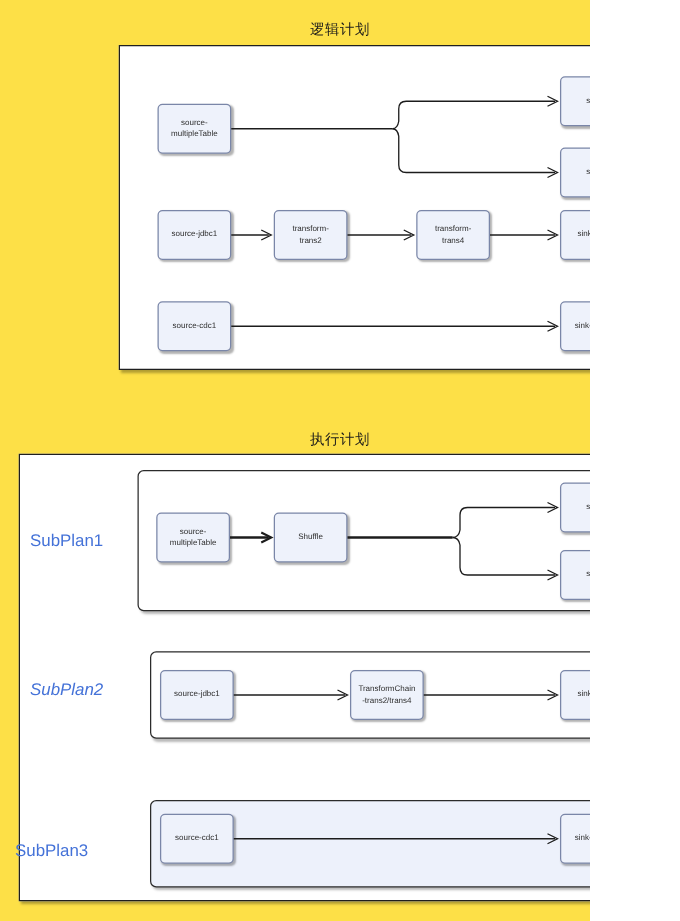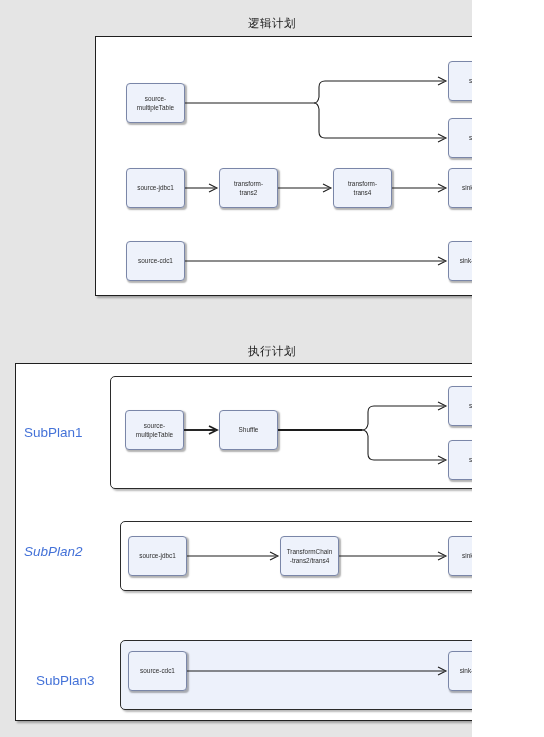--- a/index.html
+++ b/index.html
@@ -4,21 +4,21 @@
 <style>
   html, body {
     margin: 0; padding: 0;
     background: #ffffff;
     font-family: "Liberation Sans", "DejaVu Sans", sans-serif;
   }
   #root {
     position: relative;
     width: 472px;
     height: 737px;
-    background: #e5e5e5;
+    background: #fde047;
     overflow: hidden;
   }
   .section-title {
     position: absolute;
     text-align: center;
     font-size: 11.5px;
     color: #1a1a1a;
     letter-spacing: .5px;
     white-space: nowrap;
   }
@@ -186,21 +186,21 @@
       <span>-trans2/trans4</span>
     </div>
   </div>
 
   <div class="node" style="left:448px; top:536px; width:59px; height:40px;">
     <div>
         <span>sink-assert</span>
       </div>
   </div>
 
-  <div class="subplan-label" style="left:36px; top:673px;">SubPlan3</div>
+  <div class="subplan-label" style="left:12px; top:673px;">SubPlan3</div>
   <div class="subplan-box filled" style="left:120px; top:640px; width:402px; height:70px;"></div>
 
   <div class="node" style="left:128px; top:651px; width:59px; height:40px;">
     <div>
         <span>source-cdc1</span>
       </div>
   </div>
 
   <div class="node" style="left:448px; top:651px; width:59px; height:40px;">
     <div>

